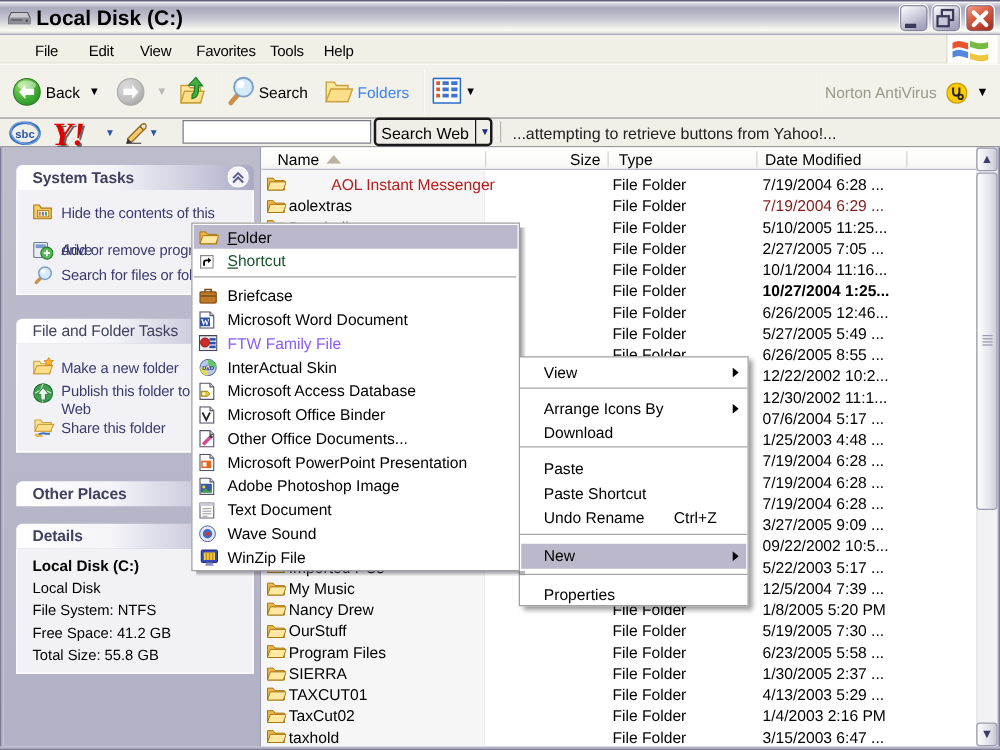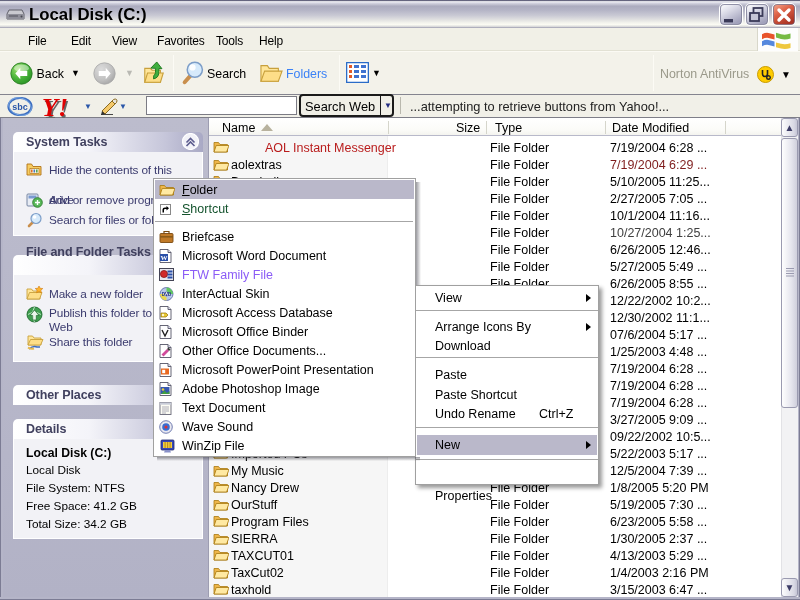--- a/index.html
+++ b/index.html
@@ -215,21 +215,21 @@
   </svg>
 <div class="tx" style="left:231px;top:208.5px;color:#000;">Downloads</div>
 <div class="tx" style="left:490px;top:208.5px;color:#000;">File Folder</div>
 <div class="tx" style="left:610px;top:208.5px;color:#000;">10/1/2004 11:16...</div>
 <svg class="abs" style="left:213px;top:226px;" width="16" height="13" viewBox="0 0 16 13">
     <path d="M1 2.5 L1 12 L14.5 12 L14.5 4.5 L7 4.5 L5.5 2.5 Z" fill="#eeb64a" stroke="#a8780f" stroke-width="0.8"></path>
     <path d="M1 12 L3.2 5.5 L16 5.5 L13.6 12 Z" fill="#ffe9a2" stroke="#a8780f" stroke-width="0.8"></path>
   </svg>
 <div class="tx" style="left:231px;top:225.5px;color:#000;">Drivers</div>
 <div class="tx" style="left:490px;top:225.5px;color:#000;">File Folder</div>
-<div class="tx" style="left:610px;top:225.5px;color:#404040;">10/27/2004 1:25...</div>
+<div class="tx" style="left:610px;top:225.5px;color:#000000;font-weight:bold;">10/27/2004 1:25...</div>
 <svg class="abs" style="left:213px;top:242px;" width="16" height="13" viewBox="0 0 16 13">
     <path d="M1 2.5 L1 12 L14.5 12 L14.5 4.5 L7 4.5 L5.5 2.5 Z" fill="#eeb64a" stroke="#a8780f" stroke-width="0.8"></path>
     <path d="M1 12 L3.2 5.5 L16 5.5 L13.6 12 Z" fill="#ffe9a2" stroke="#a8780f" stroke-width="0.8"></path>
   </svg>
 <div class="tx" style="left:231px;top:242.5px;color:#000;">Games</div>
 <div class="tx" style="left:490px;top:242.5px;color:#000;">File Folder</div>
 <div class="tx" style="left:610px;top:242.5px;color:#000;">6/26/2005 12:46...</div>
 <svg class="abs" style="left:213px;top:260px;" width="16" height="13" viewBox="0 0 16 13">
     <path d="M1 2.5 L1 12 L14.5 12 L14.5 4.5 L7 4.5 L5.5 2.5 Z" fill="#eeb64a" stroke="#a8780f" stroke-width="0.8"></path>
     <path d="M1 12 L3.2 5.5 L16 5.5 L13.6 12 Z" fill="#ffe9a2" stroke="#a8780f" stroke-width="0.8"></path>
@@ -401,21 +401,21 @@
     <path d="M11.5 8 L11.5 13 M9 10.5 L14 10.5" stroke="#fff" stroke-width="1.4"></path>
   </svg>
 <div class="tx" style="left:49px;top:193px;font-size:11.8px;letter-spacing:-0.15px;color:#3b3b6e;">Add or remove programs</div>
 <svg class="abs" style="left:26px;top:212px;" width="17" height="16" viewBox="0 0 17 16">
     <line x1="3" y1="14" x2="8" y2="9" stroke="#c98f4d" stroke-width="2.6" stroke-linecap="round"></line>
     <circle cx="10" cy="6.5" r="5" fill="#d6eafb" stroke="#7d9ec8" stroke-width="1.2"></circle>
     <circle cx="8.6" cy="5" r="1.8" fill="#fff"></circle>
   </svg>
 <div class="tx" style="left:49px;top:212.5px;font-size:11.8px;letter-spacing:-0.15px;color:#3b3b6e;">Search for files or folders</div>
 <div class="abs" style="left:13px;top:255px;width:190px;height:20px;background:linear-gradient(to right,#ffffff 0%,#f4f4f9 40%,#c6c6da 80%,#a9a9c5 100%);border-radius:5px 5px 0 0;"></div>
-<div class="tx" style="left:26px;top:245px;font-size:12.5px;font-weight:bold;color:#41415f;letter-spacing:-0.1px;">File and Folder Tasks</div>
+<div class="tx" style="left:26px;top:258px;font-size:12.5px;font-weight:normal;color:#41415f;letter-spacing:-0.1px;">File and Folder Tasks</div>
 <svg class="abs" style="left:182px;top:256px;" width="17" height="17" viewBox="0 0 17 17">
     <circle cx="8.5" cy="8.5" r="8" fill="#f2f2f8" stroke="#fff" stroke-width="1.2"></circle>
     <path d="M4.5 9.5 L8.5 5.5 L12.5 9.5 M4.5 13 L8.5 9 L12.5 13" fill="none" stroke="#5c5c8e" stroke-width="1.6"></path>
   </svg>
 <div class="abs" style="left:13px;top:275px;width:190px;height:87px;background:#f2f2f6;border:1px solid #fff;border-top:none;"></div>
 <svg class="abs" style="left:26px;top:285px;" width="18" height="16" viewBox="0 0 18 16">
     <path d="M1 4 L1 14 L14 14 L14 6 L7 6 L5.5 4 Z" fill="#ffe69a" stroke="#c8a03c" stroke-width="0.9"></path>
     <path d="M1 14 L3.5 7.5 L16 7.5 L13.5 14 Z" fill="#fdde88" stroke="#c8a03c" stroke-width="0.9"></path>
     <path d="M13 1 L14.2 3.3 L16.8 3.5 L14.9 5.2 L15.4 7.8 L13 6.5 L10.6 7.8 L11.1 5.2 L9.2 3.5 L11.8 3.3 Z" fill="#ffb42a" stroke="#d07a10" stroke-width="0.6"></path>
   </svg>
@@ -444,21 +444,21 @@
 <div class="tx" style="left:26px;top:422px;font-size:12.5px;font-weight:bold;color:#41415f;letter-spacing:-0.1px;">Details</div>
 <svg class="abs" style="left:182px;top:420px;" width="17" height="17" viewBox="0 0 17 17">
     <circle cx="8.5" cy="8.5" r="8" fill="#f2f2f8" stroke="#fff" stroke-width="1.2"></circle>
     <path d="M4.5 9.5 L8.5 5.5 L12.5 9.5 M4.5 13 L8.5 9 L12.5 13" fill="none" stroke="#5c5c8e" stroke-width="1.6"></path>
   </svg>
 <div class="abs" style="left:13px;top:439px;width:190px;height:100px;background:#f2f2f6;border:1px solid #fff;border-top:none;"></div>
 <div class="tx" style="left:26px;top:446px;font-size:12.2px;font-weight:bold;color:#000;">Local Disk (C:)</div>
 <div class="tx" style="left:26px;top:463px;font-size:11.8px;color:#000;">Local Disk</div>
 <div class="tx" style="left:26px;top:481px;font-size:11.8px;color:#000;">File System: NTFS</div>
 <div class="tx" style="left:26px;top:499px;font-size:11.8px;color:#000;">Free Space: 41.2 GB</div>
-<div class="tx" style="left:26px;top:517px;font-size:11.8px;color:#000;">Total Size: 34.2 GB</div>
+<div class="tx" style="left:26px;top:517px;font-size:11.8px;color:#000;">Total Size: 55.8 GB</div>
 <div class="abs" style="left:415px;top:285px;width:184px;height:200px;background:#fff;
 border:1px solid #a0a0a0;box-shadow:3px 3px 4px rgba(0,0,0,0.4);"></div>
 <div class="tx" style="left:435px;top:291px;color:#000;">View</div>
 <svg class="abs" style="left:586px;top:294px;" width="5" height="8" viewBox="0 0 5 8">
     <path d="M0 0 L5 4 L0 8 Z" fill="#000"></path>
   </svg>
 <div class="abs" style="left:416px;top:310px;width:182px;height:1px;background:#a6a6a6;"></div>
 <div class="tx" style="left:435px;top:320px;color:#000;">Arrange Icons By</div>
 <svg class="abs" style="left:586px;top:323px;" width="5" height="8" viewBox="0 0 5 8">
     <path d="M0 0 L5 4 L0 8 Z" fill="#000"></path>
@@ -469,21 +469,21 @@
 <div class="tx" style="left:435px;top:388px;color:#000;">Paste Shortcut</div>
 <div class="tx" style="left:435px;top:407px;color:#000;">Undo Rename</div>
 <div class="tx" style="left:539px;top:407px;color:#000;">Ctrl+Z</div>
 <div class="abs" style="left:416px;top:427px;width:182px;height:1px;background:#a6a6a6;"></div>
 <div class="abs" style="left:417px;top:435px;width:180px;height:20px;background:#bab8ca;"></div>
 <div class="tx" style="left:435px;top:438px;color:#000;">New</div>
 <svg class="abs" style="left:586px;top:441px;" width="5" height="8" viewBox="0 0 5 8">
     <path d="M0 0 L5 4 L0 8 Z" fill="#000"></path>
   </svg>
 <div class="abs" style="left:416px;top:459px;width:182px;height:1px;background:#a6a6a6;"></div>
-<div class="tx" style="left:435px;top:469px;color:#000;margin-top:20px;">Properties</div>
+<div class="tx" style="left:435px;top:469px;color:#000;">Properties</div>
 <div class="abs" style="left:416px;top:182px;width:5px;height:103px;background:linear-gradient(to right,rgba(55,55,66,0.5),rgba(55,55,66,0));"></div>
 <div class="abs" style="left:153px;top:178px;width:263px;height:279px;background:#fff;
 border:1px solid #a0a0a0;"></div>
 <div class="abs" style="left:157px;top:457px;width:263px;height:4px;background:linear-gradient(to bottom,rgba(55,55,66,0.5),rgba(55,55,66,0));"></div>
 <div class="abs" style="left:155px;top:180px;width:259px;height:19px;background:#bab8ca;"></div>
 <div class="abs" style="left:155px;top:221px;width:258px;height:1px;background:#a6a6a6;"></div>
 <svg class="abs" style="left:159px;top:183px;" width="16" height="13" viewBox="0 0 16 13">
     <path d="M1 2.5 L1 12 L14.5 12 L14.5 4.5 L7 4.5 L5.5 2.5 Z" fill="#eeb64a" stroke="#a8780f" stroke-width="0.8"></path>
     <path d="M1 12 L3.2 5.5 L16 5.5 L13.6 12 Z" fill="#ffe9a2" stroke="#a8780f" stroke-width="0.8"></path>
   </svg>

